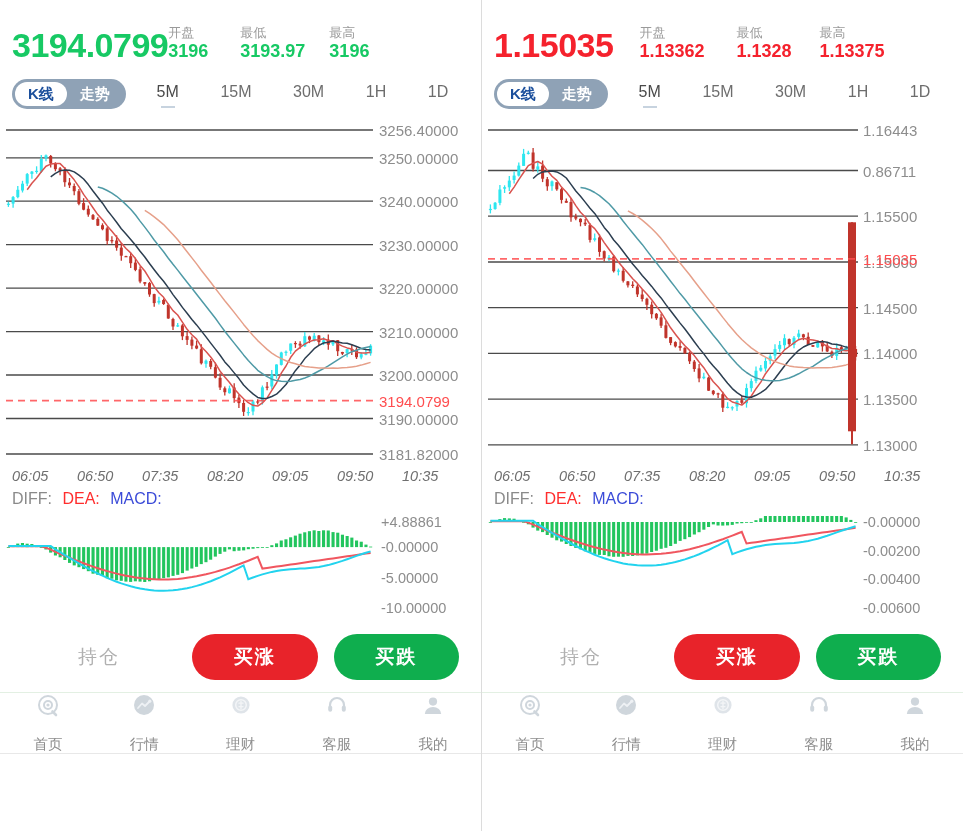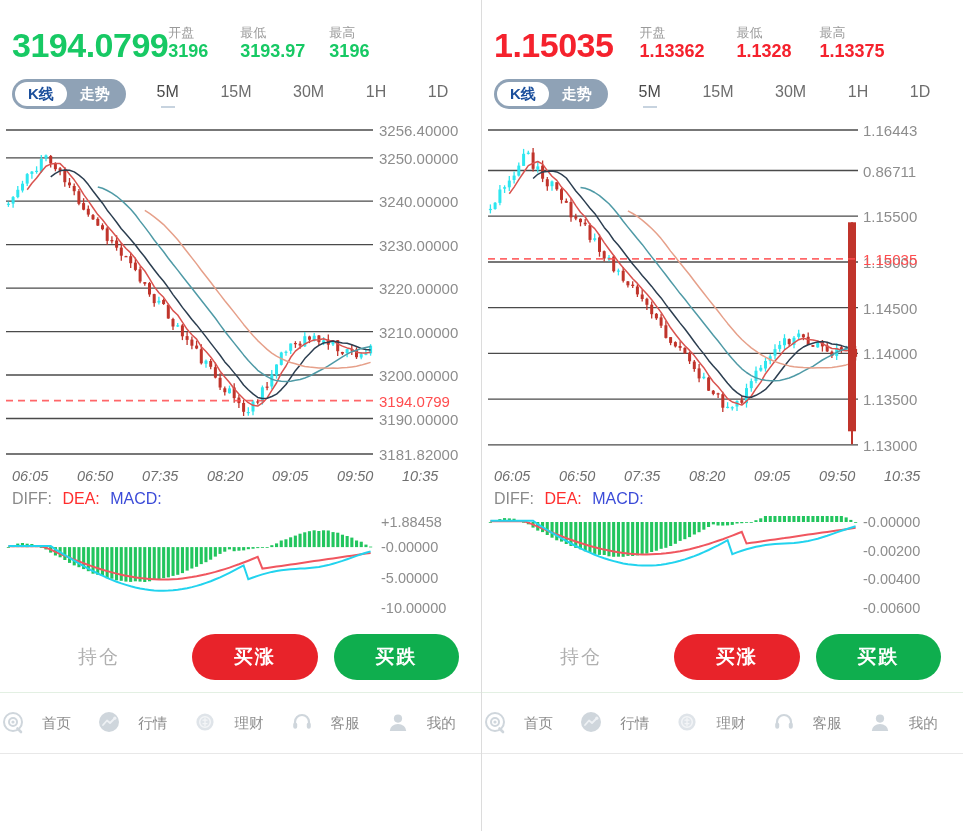--- a/index.html
+++ b/index.html
@@ -147,21 +147,21 @@
   .btn.buy{background:#e8232a;}
   .btn.sell{background:#0fae4e;}
 
   
   .nav{
     display:flex;height:60px;border-top:1px solid #e3f0e3;
     border-bottom:1px solid #e8e8e8;
     align-items:center;
   }
   .navitem{
-    flex:1;display:flex;flex-direction:row;align-items:center;
+    flex:1;display:flex;flex-direction:column;align-items:center;
     justify-content:flex-start;gap:16px;
   }
   .navitem .ico{width:26px;height:26px;display:block;}
   .navitem .lbl{font-size:14.5px;color:#8d8d8d;}
 </style>
 </head>
 <body>
 
 <div class="app">
 
@@ -478,21 +478,21 @@
           <rect x="345.6" y="20.0" width="3.1" height="11.1" fill="#22c55e"></rect>
           <rect x="350.3" y="21.6" width="3.1" height="9.5" fill="#22c55e"></rect>
           <rect x="355.0" y="24.5" width="3.1" height="6.6" fill="#22c55e"></rect>
           <rect x="359.7" y="25.7" width="3.1" height="5.4" fill="#22c55e"></rect>
           <rect x="364.4" y="28.6" width="3.1" height="2.5" fill="#22c55e"></rect>
           <rect x="369.1" y="30.6" width="3.1" height="0.8" fill="#22c55e"></rect>
           <path d="M8.4 30.3 L13.1 30.3 L17.8 30.3 L22.5 30.3 L27.2 30.3 L31.9 30.3 L36.6 30.3 L41.3 30.3 L46.0 31.7 L50.7 33.7 L55.4 35.8 L60.1 37.8 L64.8 39.7 L69.5 41.7 L74.2 43.6 L78.9 45.4 L83.6 47.2 L88.3 48.9 L93.0 50.6 L97.8 52.2 L102.5 53.7 L107.2 55.1 L111.9 56.4 L116.6 57.6 L121.3 58.7 L126.0 59.7 L130.7 60.6 L135.4 61.4 L140.1 62.1 L144.8 62.6 L149.5 63.0 L154.2 63.3 L158.9 63.5 L163.6 63.5 L168.3 63.4 L173.0 63.2 L177.7 62.9 L182.4 62.4 L187.1 61.8 L191.9 61.1 L196.6 60.3 L201.3 59.3 L206.0 58.3 L210.7 57.1 L215.4 55.9 L220.1 54.5 L224.8 53.1 L229.5 51.6 L234.2 49.9 L238.9 48.3 L243.6 46.5 L248.3 44.7 L253.0 42.8 L257.7 40.9 L262.4 52.6 L267.1 52.0 L271.8 51.3 L276.5 50.6 L281.3 49.9 L286.0 49.2 L290.7 48.5 L295.4 47.9 L300.1 47.2 L304.8 46.5 L309.5 45.8 L314.2 45.1 L318.9 44.4 L323.6 43.8 L328.3 43.1 L333.0 42.4 L337.7 41.7 L342.4 41.0 L347.1 40.3 L351.8 39.7 L356.5 39.0 L361.2 38.3 L365.9 37.6 L370.6 36.9" fill="none" stroke="#f0565f" stroke-width="2"></path>
           <path d="M8.4 29.9 L13.1 29.9 L17.8 29.9 L22.5 29.9 L27.2 29.9 L31.9 29.9 L36.6 29.9 L41.3 29.9 L46.0 29.9 L50.7 29.9 L55.4 33.3 L60.1 36.2 L64.8 39.1 L69.5 41.9 L74.2 44.7 L78.9 47.4 L83.6 50.1 L88.3 52.6 L93.0 55.1 L97.8 57.5 L102.5 59.7 L107.2 61.8 L111.9 63.8 L116.6 65.7 L121.3 67.4 L126.0 68.9 L130.7 70.3 L135.4 71.5 L140.1 72.5 L144.8 73.3 L149.5 73.9 L154.2 74.4 L158.9 74.7 L163.6 74.7 L168.3 74.6 L173.0 74.3 L177.7 73.8 L182.4 73.1 L187.1 72.2 L191.9 71.1 L196.6 69.9 L201.3 68.5 L206.0 66.9 L210.7 65.2 L215.4 63.3 L220.1 61.3 L224.8 59.1 L229.5 56.8 L234.2 54.4 L238.9 51.9 L243.6 49.4 L248.3 63.2 L253.0 61.5 L257.7 59.9 L262.4 58.4 L267.1 57.1 L271.8 55.9 L276.5 55.0 L281.3 54.2 L286.0 53.7 L290.7 53.2 L295.4 52.9 L300.1 52.6 L304.8 52.4 L309.5 52.0 L314.2 51.5 L318.9 50.9 L323.6 50.1 L328.3 49.1 L333.0 47.8 L337.7 46.4 L342.4 44.9 L347.1 43.2 L351.8 41.6 L356.5 39.9 L361.2 38.3 L365.9 36.8 L370.6 35.4" fill="none" stroke="#22d3ee" stroke-width="2"></path>
         </svg>
       <div class="macdlabels" id="mlabL">
-          <div class="mlab" style="top:6.0px">+1.88458</div>
+          <div class="mlab" style="top:6.0px">+4.88861</div>
           <div class="mlab" style="top:31.1px">-0.00000</div>
           <div class="mlab" style="top:61.6px">-5.00000</div>
           <div class="mlab" style="top:92.0px">-10.00000</div>
         </div>
     </div>
 
     <div class="actions">
       <div class="holding">持仓</div>
       <div class="btn buy">买涨</div>
       <div class="btn sell">买跌</div>

